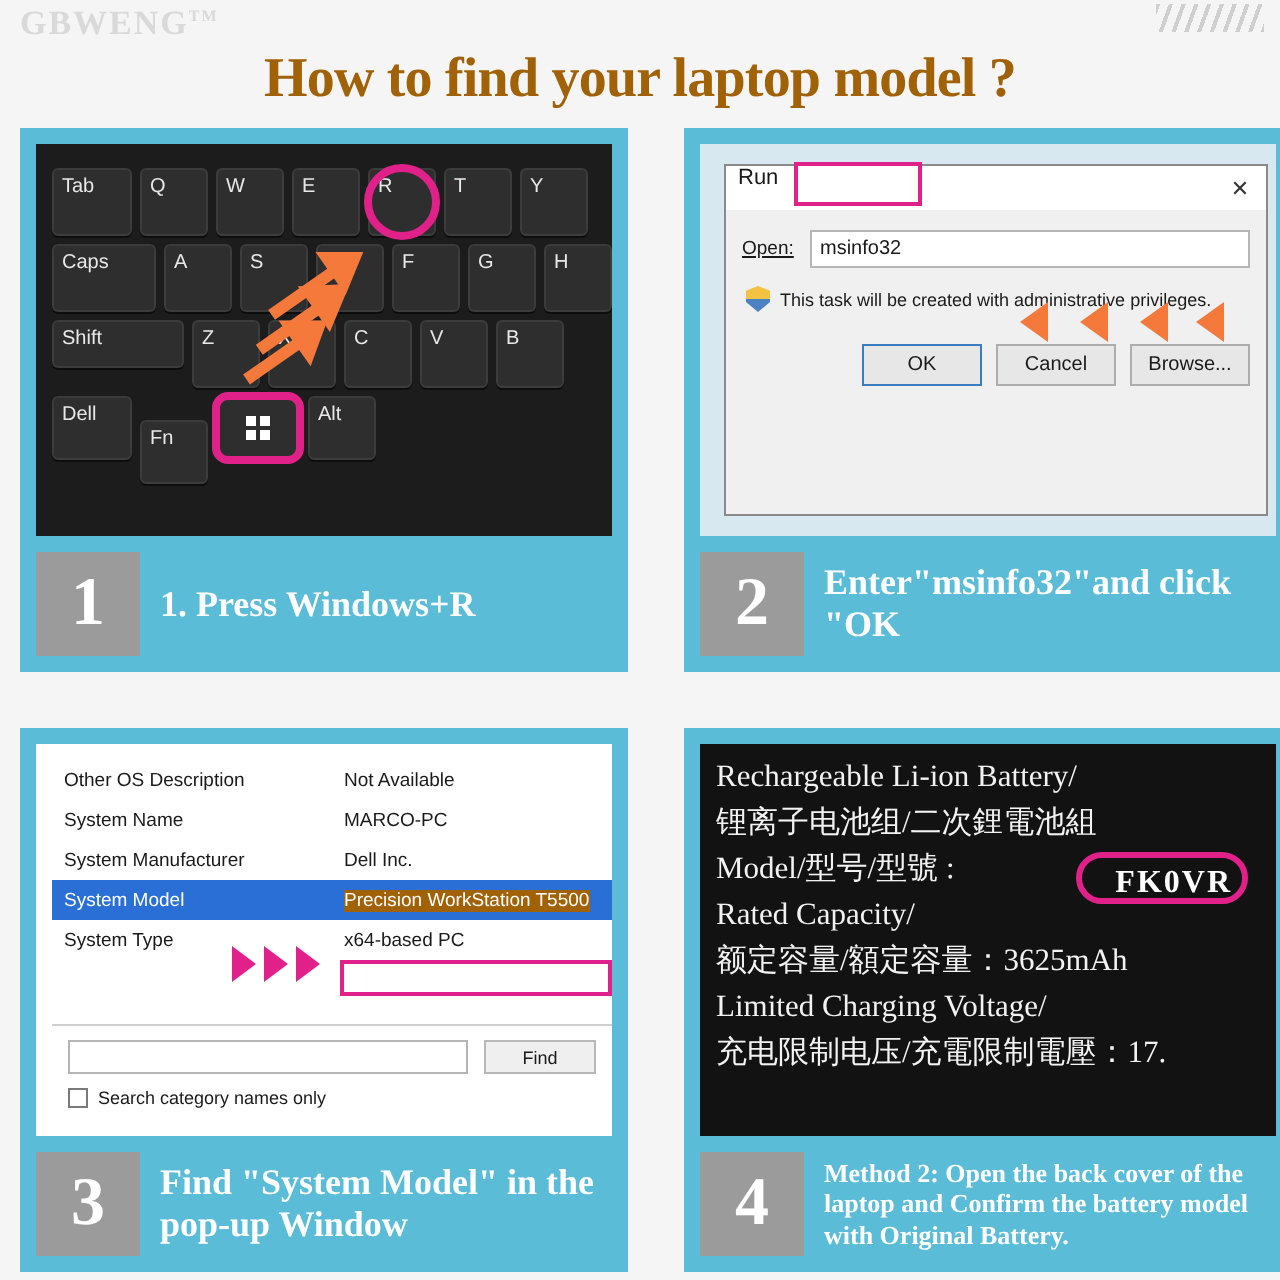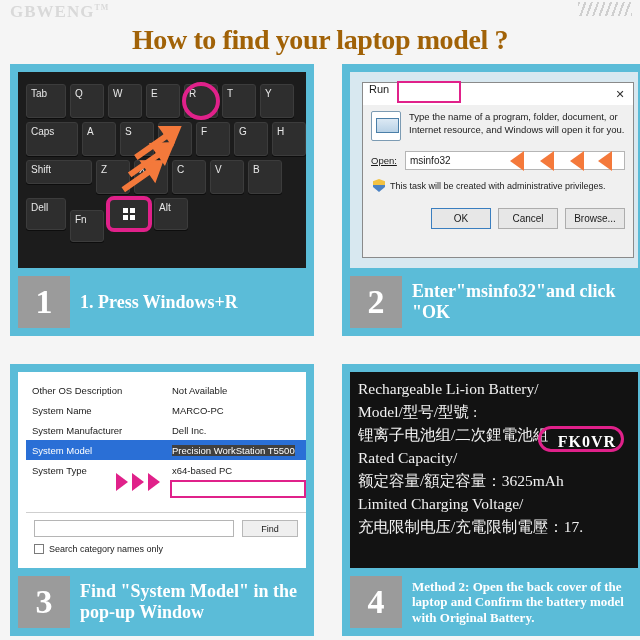--- a/index.html
+++ b/index.html
@@ -234,21 +234,21 @@
   }
   .si-row {
     display: flex;
     height: 20px;
     align-items: center;
     padding-left: 6px;
   }
   .si-row .k { width: 140px; }
   .si-row.sel { background: #2a6fd6; color: #ffffff; }
   .si-row.sel .v {
-    background: #404040;
+    background: #a16207;
     color: #ffffff;
   }
   .si-highlight {
     position: absolute;
     left: 144px;
     width: 136px;
     height: 18px;
     border: 2px solid #e0218a;
     box-sizing: border-box;
   }
@@ -376,24 +376,20 @@
       </div>
     </div>
 
     <div class="panel">
       <div class="shot" style="background:#d8e8f0;">
         <div class="win">
           <div class="win-title">
             <span>Run</span>
             <span class="closeb">✕</span>
           </div>
-          <div class="run-body">
-            <div class="run-icon"></div>
-            <div class="run-text">Type the name of a program, folder, document, or Internet resource, and Windows will open it for you.</div>
-          </div>
           <div class="open-row">
             <div class="open-label">Open:</div>
             <div class="open-input">msinfo32</div>
             <div class="open-highlight"></div>
           </div>
           <div class="admin-row">
             <span class="shield"></span>
             <span>This task will be created with administrative privileges.</span>
           </div>
           <div class="btn-row">
@@ -462,22 +458,22 @@
       <div class="caption-row">
         <div class="stepnum">3</div>
         <div class="caption">Find "System Model" in the pop-up Window</div>
       </div>
     </div>
 
     <div class="panel">
       <div class="shot">
         <div class="battery">
           <div>Rechargeable Li-ion Battery/</div>
+          <div>锂离子电池组/二次鋰電池組</div>
           <div>Model/型号/型號 :</div>
-          <div>锂离子电池组/二次鋰電池組</div>
           <div>Rated Capacity/</div>
           <div>额定容量/額定容量：3625mAh</div>
           <div>Limited Charging Voltage/</div>
           <div>充电限制电压/充電限制電壓：17.</div>
           <div class="bat-model-code">FK0VR</div>
           <div class="bat-ring"></div>
         </div>
       </div>
       <div class="caption-row">
         <div class="stepnum">4</div>

